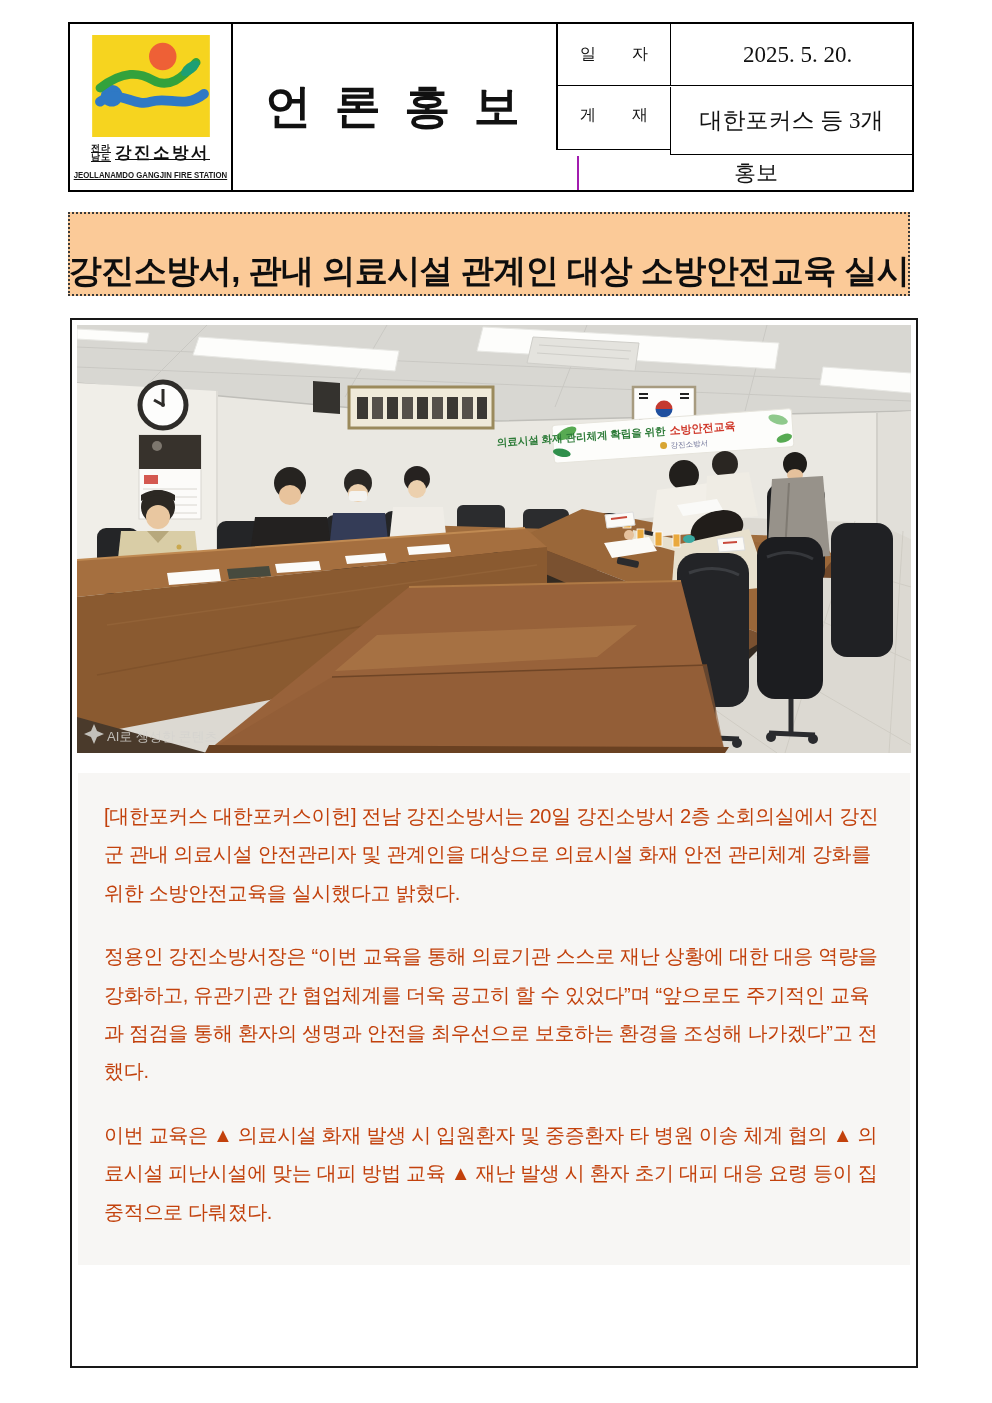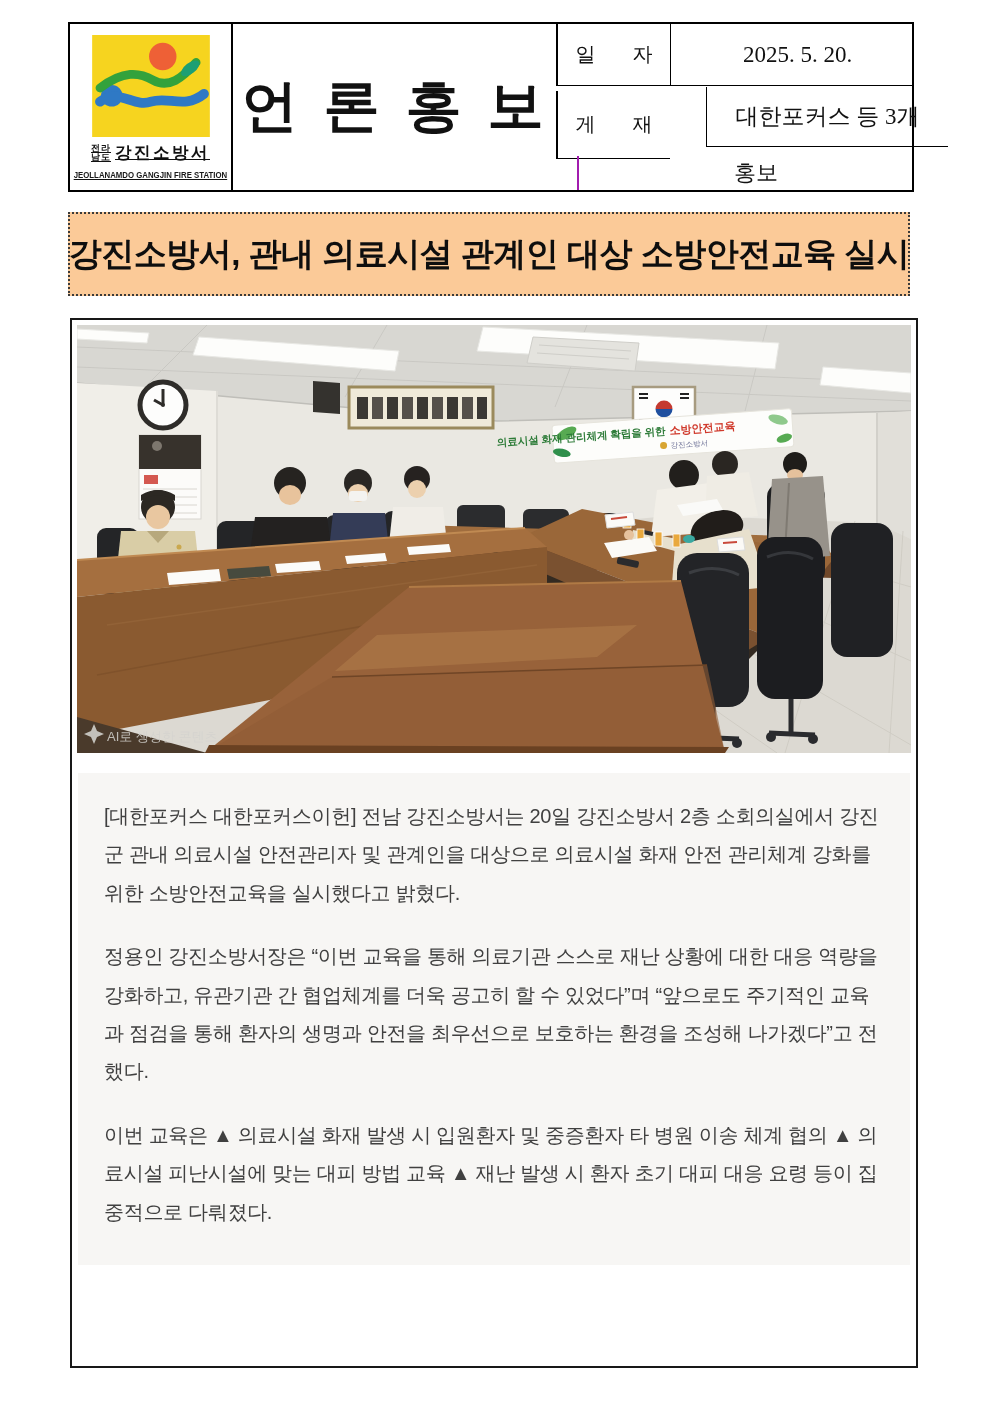--- a/index.html
+++ b/index.html
@@ -6,49 +6,49 @@
   .sheet{position:relative;width:992px;height:1403px;background:#ffffff;overflow:hidden;
          font-family:"Liberation Sans",sans-serif;color:#111;}
 
   
   .hdr{position:absolute;left:68px;top:22px;width:842px;height:166px;border:2px solid #000;background:#fff;}
   .hdr .cell{position:absolute;display:flex;align-items:center;justify-content:center;box-sizing:border-box;}
   .c-logo{left:0;top:0;width:163px;height:100%;border-right:2px solid #000;flex-direction:column;text-decoration:underline;}
   .c-title{left:165px;top:0;width:321px;height:100%;}
   .c-lbl1{left:486px;top:0;width:114px;height:62px;border-left:2px solid #000;border-bottom:1px solid #000;}
   .c-val1{left:600px;top:0;width:242px;height:62px;border-left:1px solid #000;border-bottom:1px solid #000;padding-left:12px;}
-  .c-lbl2{left:486px;top:67px;width:114px;height:68px;border-left:2px solid #000;border-bottom:1px solid #000;}
-  .c-val2{left:600px;top:63px;width:242px;height:60px;border-left:1px solid #000;border-bottom:1px solid #000;margin-left:36px;}
+  .c-lbl2{left:486px;top:58px;width:114px;height:68px;border-left:2px solid #000;border-bottom:1px solid #000;}
+  .c-val2{left:600px;top:63px;width:242px;height:68px;border-left:1px solid #000;border-bottom:1px solid #000;}
   .c-cat{left:507px;top:132px;width:356px;height:34px;border-left:2px solid #a21caf;}
   .serif{font-family:"Liberation Serif","DejaVu Serif",serif;}
-  .doc-type{font-size:56px;font-weight:bold;letter-spacing:6px;white-space:nowrap;}
-  .fld-label{font-size:20px;word-spacing:32px;white-space:nowrap;}
+  .doc-type{font-size:46px;font-weight:bold;letter-spacing:6px;white-space:nowrap;}
+  .fld-label{font-size:16px;word-spacing:32px;white-space:nowrap;}
   .fld-value{font-size:23px;white-space:nowrap;}
   .cat-value{font-size:22px;}
 
   
   .logo-mark{width:118px;height:102px;display:block;}
   .logo-kr{display:flex;align-items:center;gap:4px;margin-top:5px;}
   .logo-region{display:flex;flex-direction:column;line-height:1;font-weight:bold;font-size:9px;letter-spacing:1px;}
   .logo-station{font-weight:bold;font-size:16.5px;letter-spacing:2.5px;white-space:nowrap;}
   .logo-en{margin-top:6px;font-size:8.5px;font-weight:bold;letter-spacing:0px;transform:scaleX(.92);white-space:nowrap;color:#1a1a1a;}
 
   
   .headline{position:absolute;left:68px;top:212px;width:842px;height:84px;background:#FBCA98;
-            border:2px dotted #3a3a3a;display:flex;align-items:center;justify-content:center;box-sizing:border-box;}
+            border:2px dotted #3a3a3a;display:flex;align-items:flex-end;justify-content:center;box-sizing:border-box;}
   .headline span{font-size:33px;font-weight:bold;letter-spacing:-0.5px;color:#0e0e0e;white-space:nowrap;}
 
   
   .mainbox{position:absolute;left:70px;top:318px;width:848px;height:1050px;border:2px solid #181818;
            box-sizing:border-box;background:#fff;}
   .photo{position:relative;margin:5px auto 0 auto;width:834px;height:428px;background:#e9e7e1;overflow:hidden;}
   .photo svg{display:block;width:100%;height:100%;}
 
   .article{margin:20px 6px 0 6px;background:#F7F6F4;padding:24px 26px 26px 26px;}
-  .article p{margin:0 0 25px 0;font-size:20px;line-height:1.92;letter-spacing:-0.3px;color:#404040;
+  .article p{margin:0 0 25px 0;font-size:20px;line-height:1.92;letter-spacing:-0.3px;color:#c2410c;
              font-family:"Liberation Sans",sans-serif;text-align:left;}
   .article p:last-child{margin-bottom:8px;}
 </style>
 </head>
 <body>
 
 <div class="sheet">
 
   <div class="hdr">
     <div class="cell c-logo">

